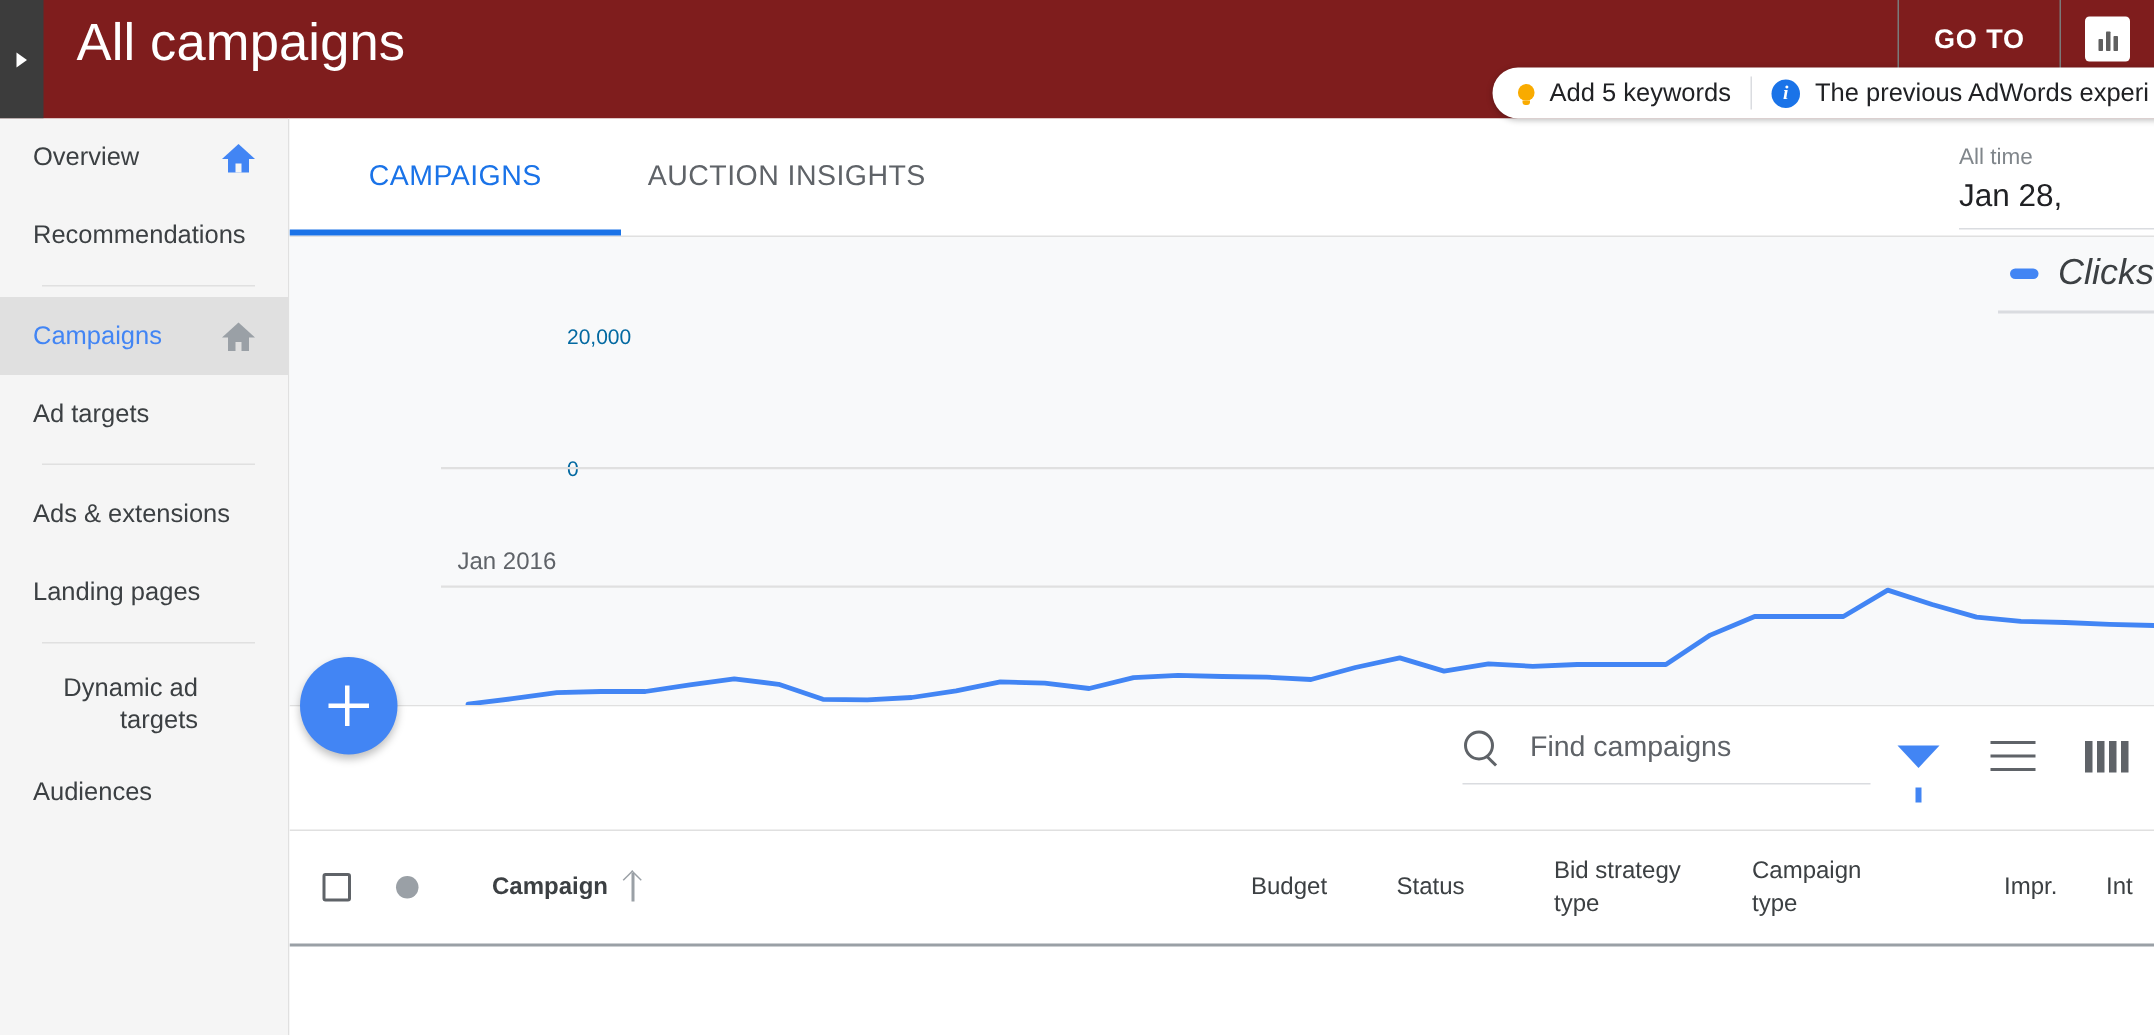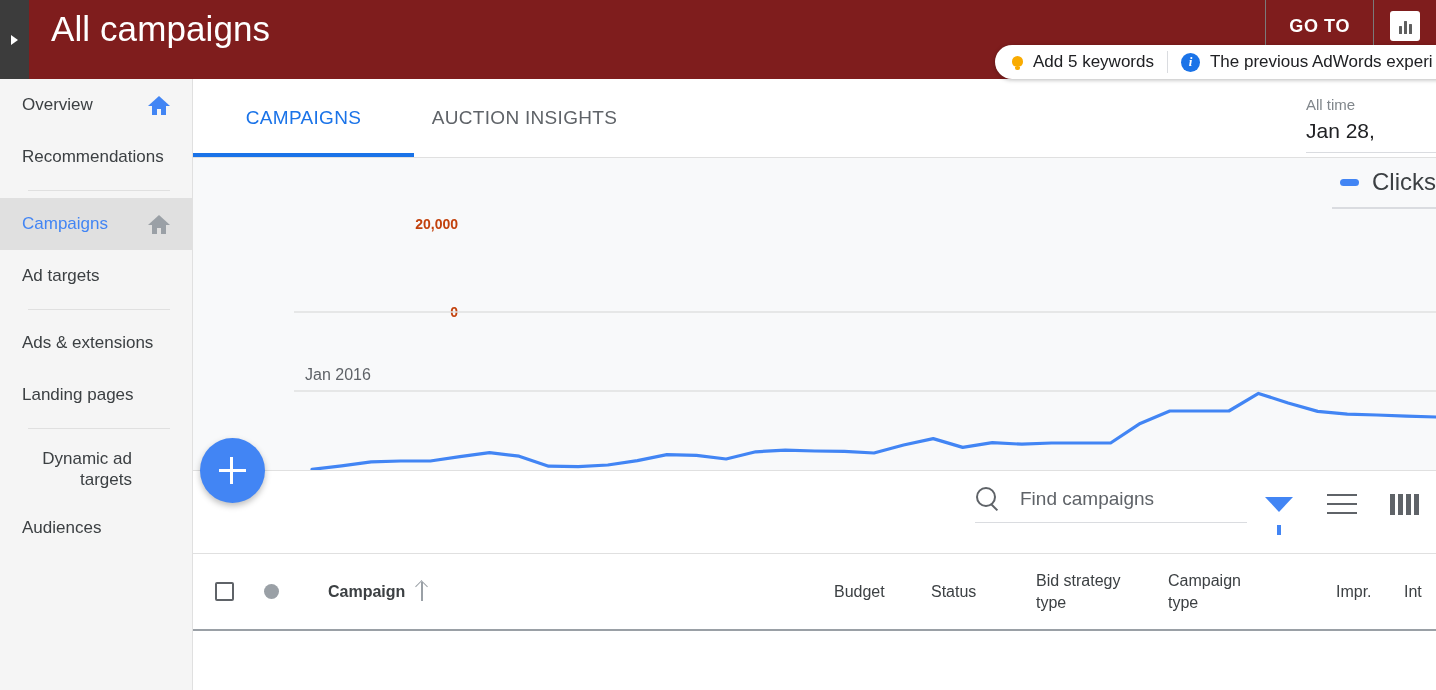--- a/index.html
+++ b/index.html
@@ -184,34 +184,33 @@
 
   
   .chart-card {
     position: relative; width: 1243px; height: 313px;
     background: #f8f9fa;
     border-bottom: 1px solid #e0e0e0;
     overflow: hidden;
   }
   .legend {
     position: absolute; right: 0px; top: 10px;
-    display: flex; align-items: center; gap: 13px;
+    display: flex; align-items: center; gap: 13px; font-style: italic;
   }
   .legend-dash {
     width: 19px; height: 7px; border-radius: 4px; background: #4285f4;
   }
   .legend-label { font-size: 24px; color: #3c4043; }
   .legend-rule {
     position: absolute; right: 0; top: 49px; width: 104px; height: 2px; background: #dadce0;
   }
   .chart-svg { position: absolute; left: 0; top: 0; }
   .ytick {
-    position: absolute; font-size: 14px; color: #c2410c; text-align: right;
+    position: absolute; font-size: 14px; color: #0369a1; text-align: left;
     width: 80px;
-    font-weight: bold;
   }
   .xtick {
     position: absolute; font-size: 16px; color: #5f6368;
   }
 
   
   .toolbar {
     position: relative; width: 1243px; height: 83px;
     background: #ffffff;
     border-bottom: 1px solid #e0e0e0;

